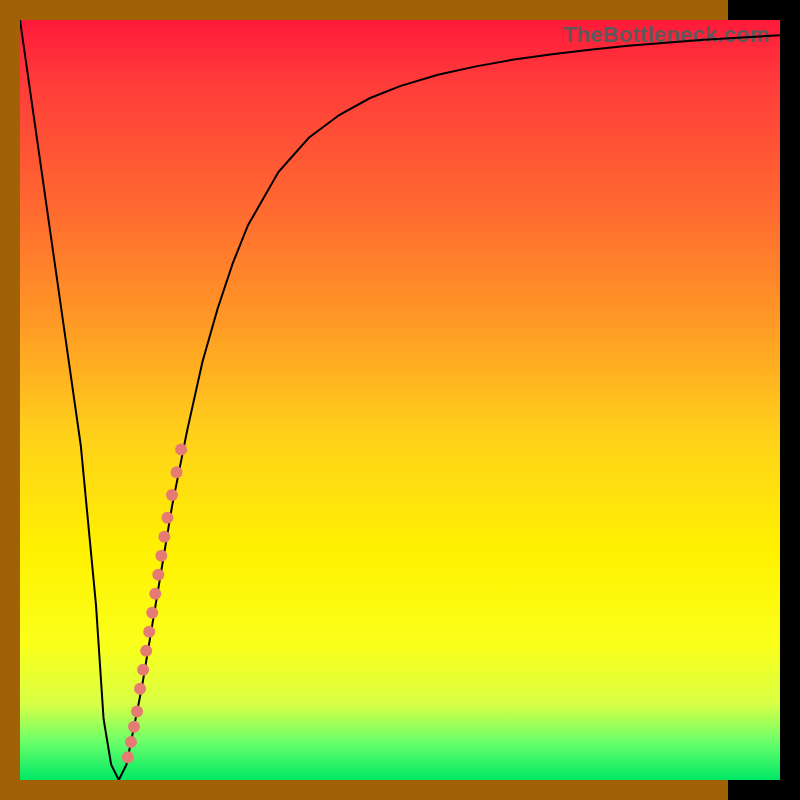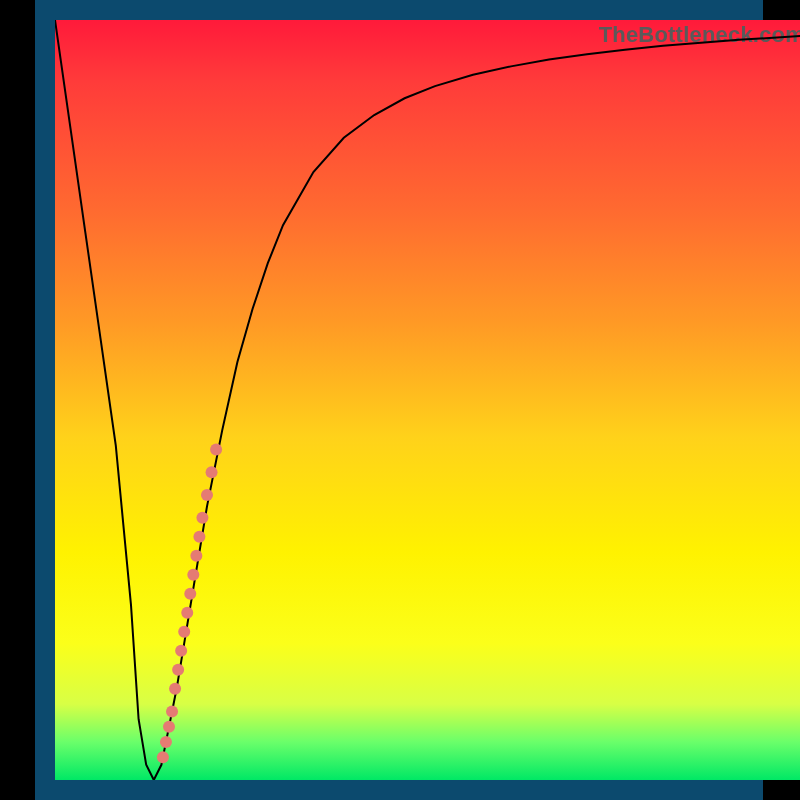--- a/index.html
+++ b/index.html
@@ -1,22 +1,21 @@
 <!DOCTYPE html>
 <html><head>
 <meta charset="utf-8">
 <style>
   * { margin: 0; padding: 0; box-sizing: border-box; }
   html, body { width: 800px; height: 800px; overflow: hidden; background: #000; }
   .frame {
     position: relative;
     width: 728px;
     height: 800px;
-    background: #0c4a6e;
-    margin-left: 35px;
+    background: #a16207;
   }
   .plot-area {
     position: absolute;
     left: 20px;
     top: 20px;
     width: 760px;
     height: 760px;
     background: linear-gradient(to bottom,
       #ff1a3a 0%,
       #ff3b3a 8%,

